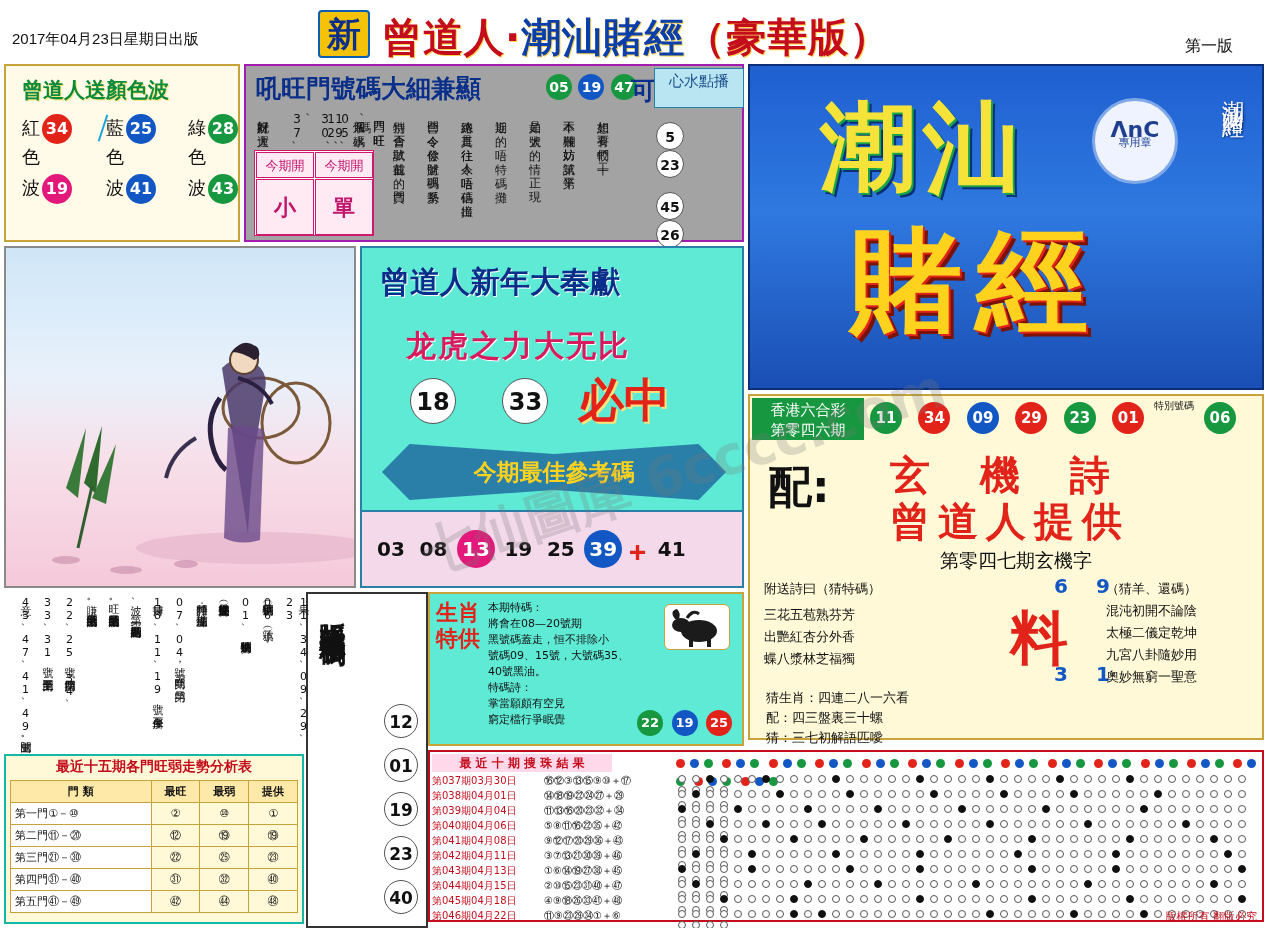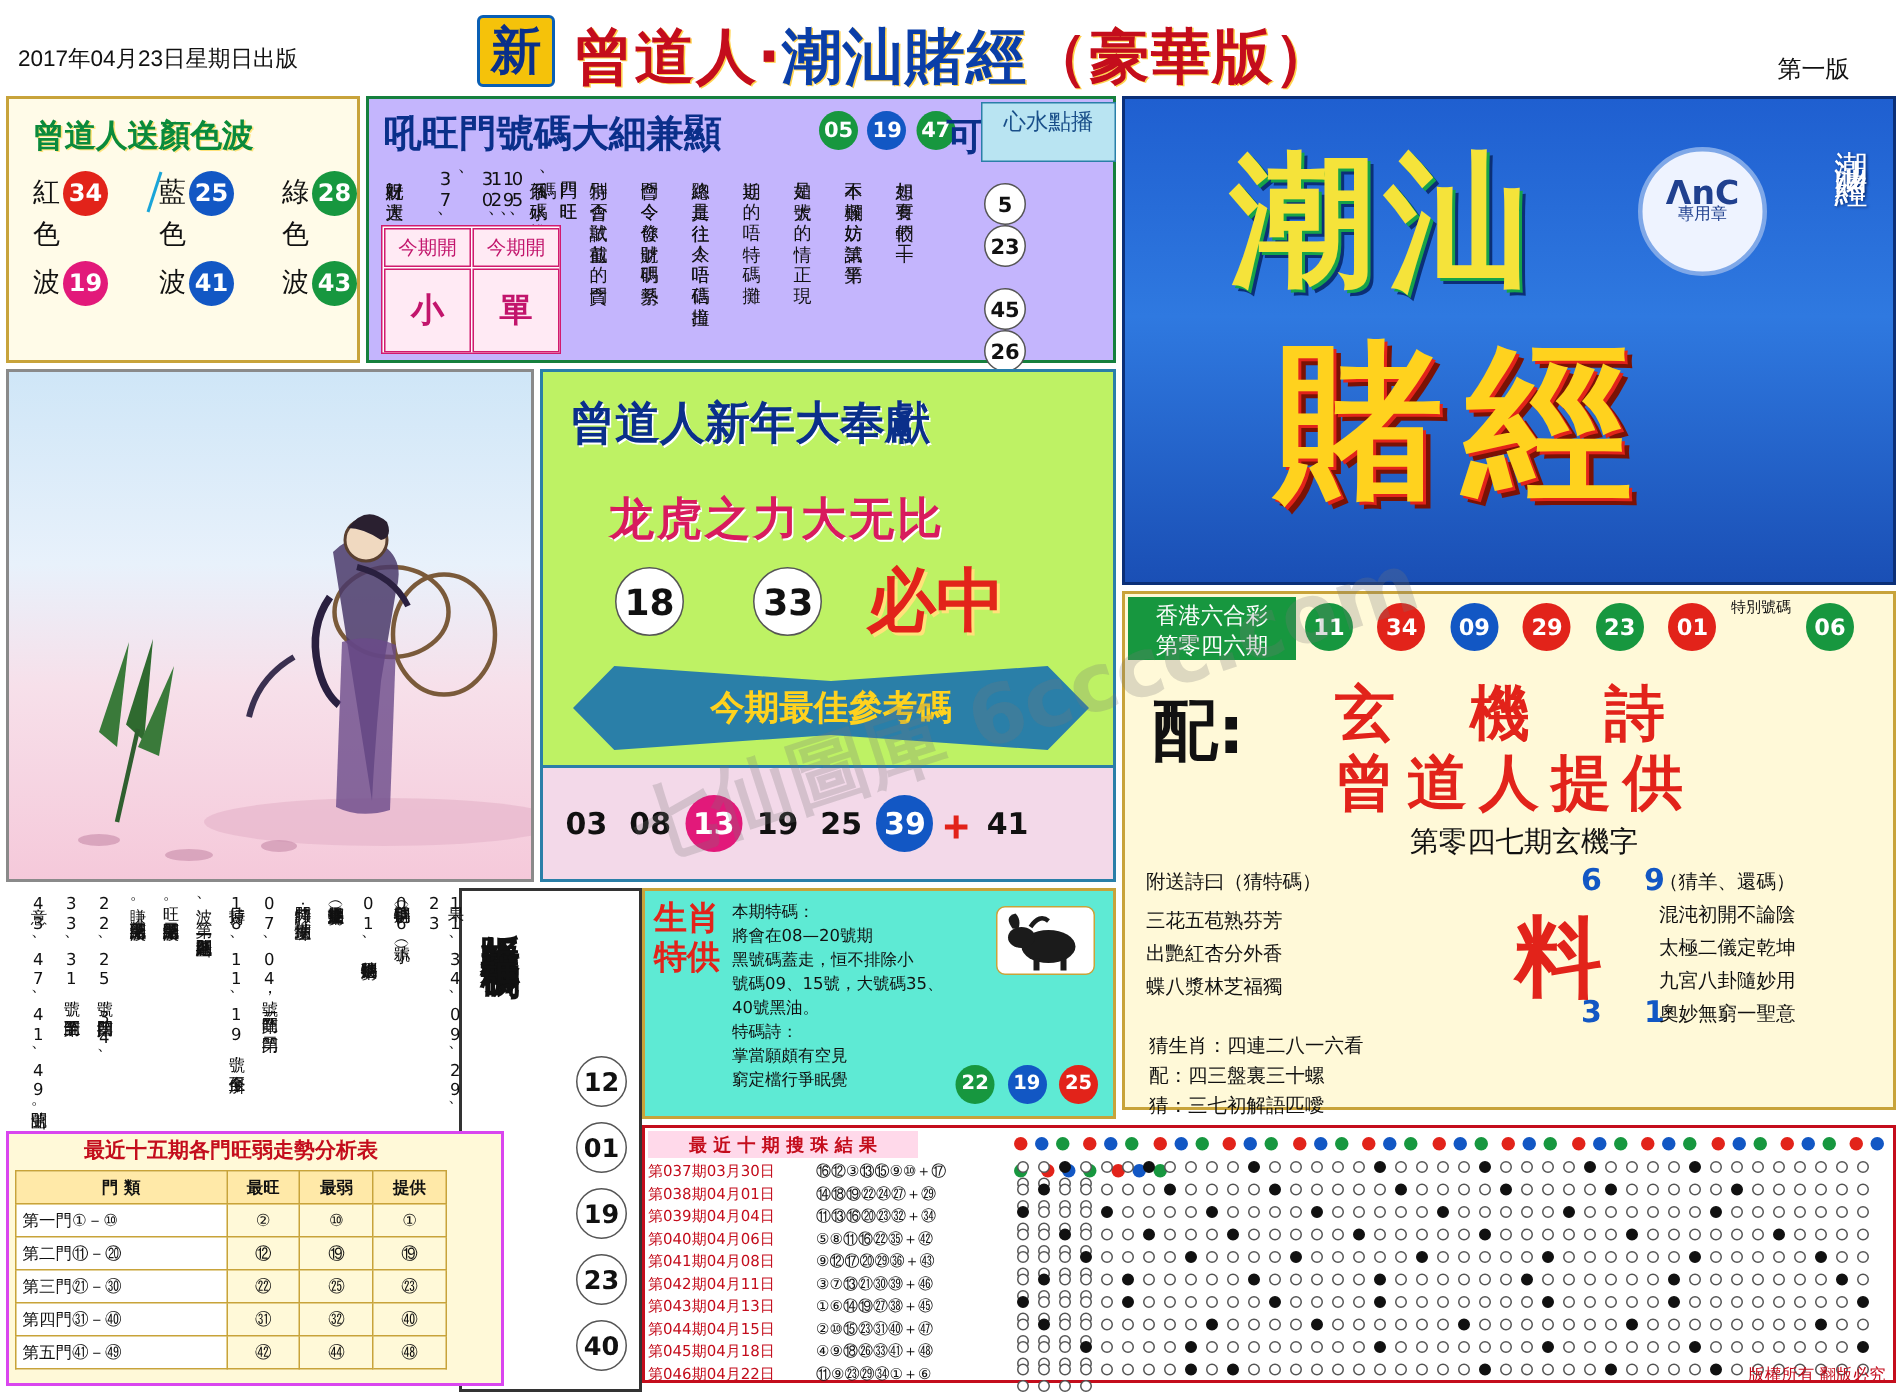--- a/index.html
+++ b/index.html
@@ -56,21 +56,21 @@
   }
   .cw-col { position:absolute; top:48px; width:72px; text-align:left; }
   .cw-col .lbl { font-size:18px; color:#111; font-family:"DejaVu Sans", sans-serif; line-height:26px;}
   .cw-col .num { margin-left:2px; }
   .cw-row2 { margin-top:4px; }
   .cw-ball { width:30px; height:30px; line-height:30px; font-size:16px; vertical-align:middle; }
 
   
   .pinkpanel {
     position:absolute; left:244px; top:64px; width:500px; height:178px;
-    background:#c4b5fd; border:2px solid #15803d;
+    background:#a3a3a3; border:2px solid #a21caf;
   }
   .pp-title {
     position:absolute; left:10px; top:6px; font-size:25px; font-weight:bold;
     color:#0a2f8a; font-family:"DejaVu Sans", sans-serif; white-space:nowrap;
   }
   .pp-balls { position:absolute; left:300px; top:8px; }
   .pp-ball { width:26px; height:26px; line-height:26px; font-size:14px; margin-right:2px; }
   .pp-tail { position:absolute; left:385px; top:8px; font-size:25px; font-weight:bold; color:#0a2f8a;
              font-family:"DejaVu Sans", sans-serif; }
   .pp-vtext {
@@ -130,21 +130,21 @@
     position:absolute; left:4px; top:246px; width:352px; height:342px;
     border:2px solid #8a8a8a;
     background:linear-gradient(180deg,#cfe6f7 0%, #e8f1fb 38%, #f7e0ea 62%, #f5c9da 100%);
     overflow:hidden;
   }
   .pic svg { position:absolute; left:0; top:0; }
 
   
   .offer {
     position:absolute; left:360px; top:246px; width:384px; height:342px;
-    background:#bef264; border:2px solid #2a7fa8; overflow:hidden;
+    background:#5eead4; border:2px solid #2a7fa8; overflow:hidden;
   }
   .offer-t1 {
     position:absolute; left:18px; top:14px; font-size:30px; font-weight:bold; color:#0a2f8a;
     font-family:"DejaVu Sans", sans-serif; text-shadow:1px 1px 0 #fff;
   }
   .offer-t2 {
     position:absolute; left:44px; top:78px; font-size:30px; font-weight:bold; color:#d81b5e;
     font-family:"DejaVu Sans", sans-serif; letter-spacing:2px; text-shadow:1px 1px 0 #fff;
   }
   .offer-balls { position:absolute; left:48px; top:130px; }
@@ -267,22 +267,22 @@
     background:#fff; border:0;
     font-family:"DejaVu Sans", sans-serif;
   }
   .vtextblock .col {
     position:absolute; top:4px; writing-mode:vertical-rl; text-orientation:upright;
     font-size:11px; line-height:14px; color:#111; height:150px; letter-spacing:0px;
   }
 
   
   .tbl15 {
-    position:absolute; left:4px; top:754px; width:332px; height:170px;
-    background:#fff9d8; border:2px solid #d946ef;
+    position:absolute; left:4px; top:754px; width:300px; height:170px;
+    background:#fff9d8; border:2px solid #14b8a6;
   }
   .tbl15 .cap {
     position:absolute; left:0; top:2px; width:296px; text-align:center; font-size:14px;
     font-weight:bold; color:#c40d1c; font-family:"DejaVu Sans", sans-serif;
   }
   .tbl15 table { position:absolute; left:4px; top:24px; width:288px; border-collapse:collapse; }
   .tbl15 th, .tbl15 td {
     border:1px solid #c8a33a; font-size:11px; text-align:center; height:22px; color:#111;
     font-family:"DejaVu Sans", sans-serif;
   }

